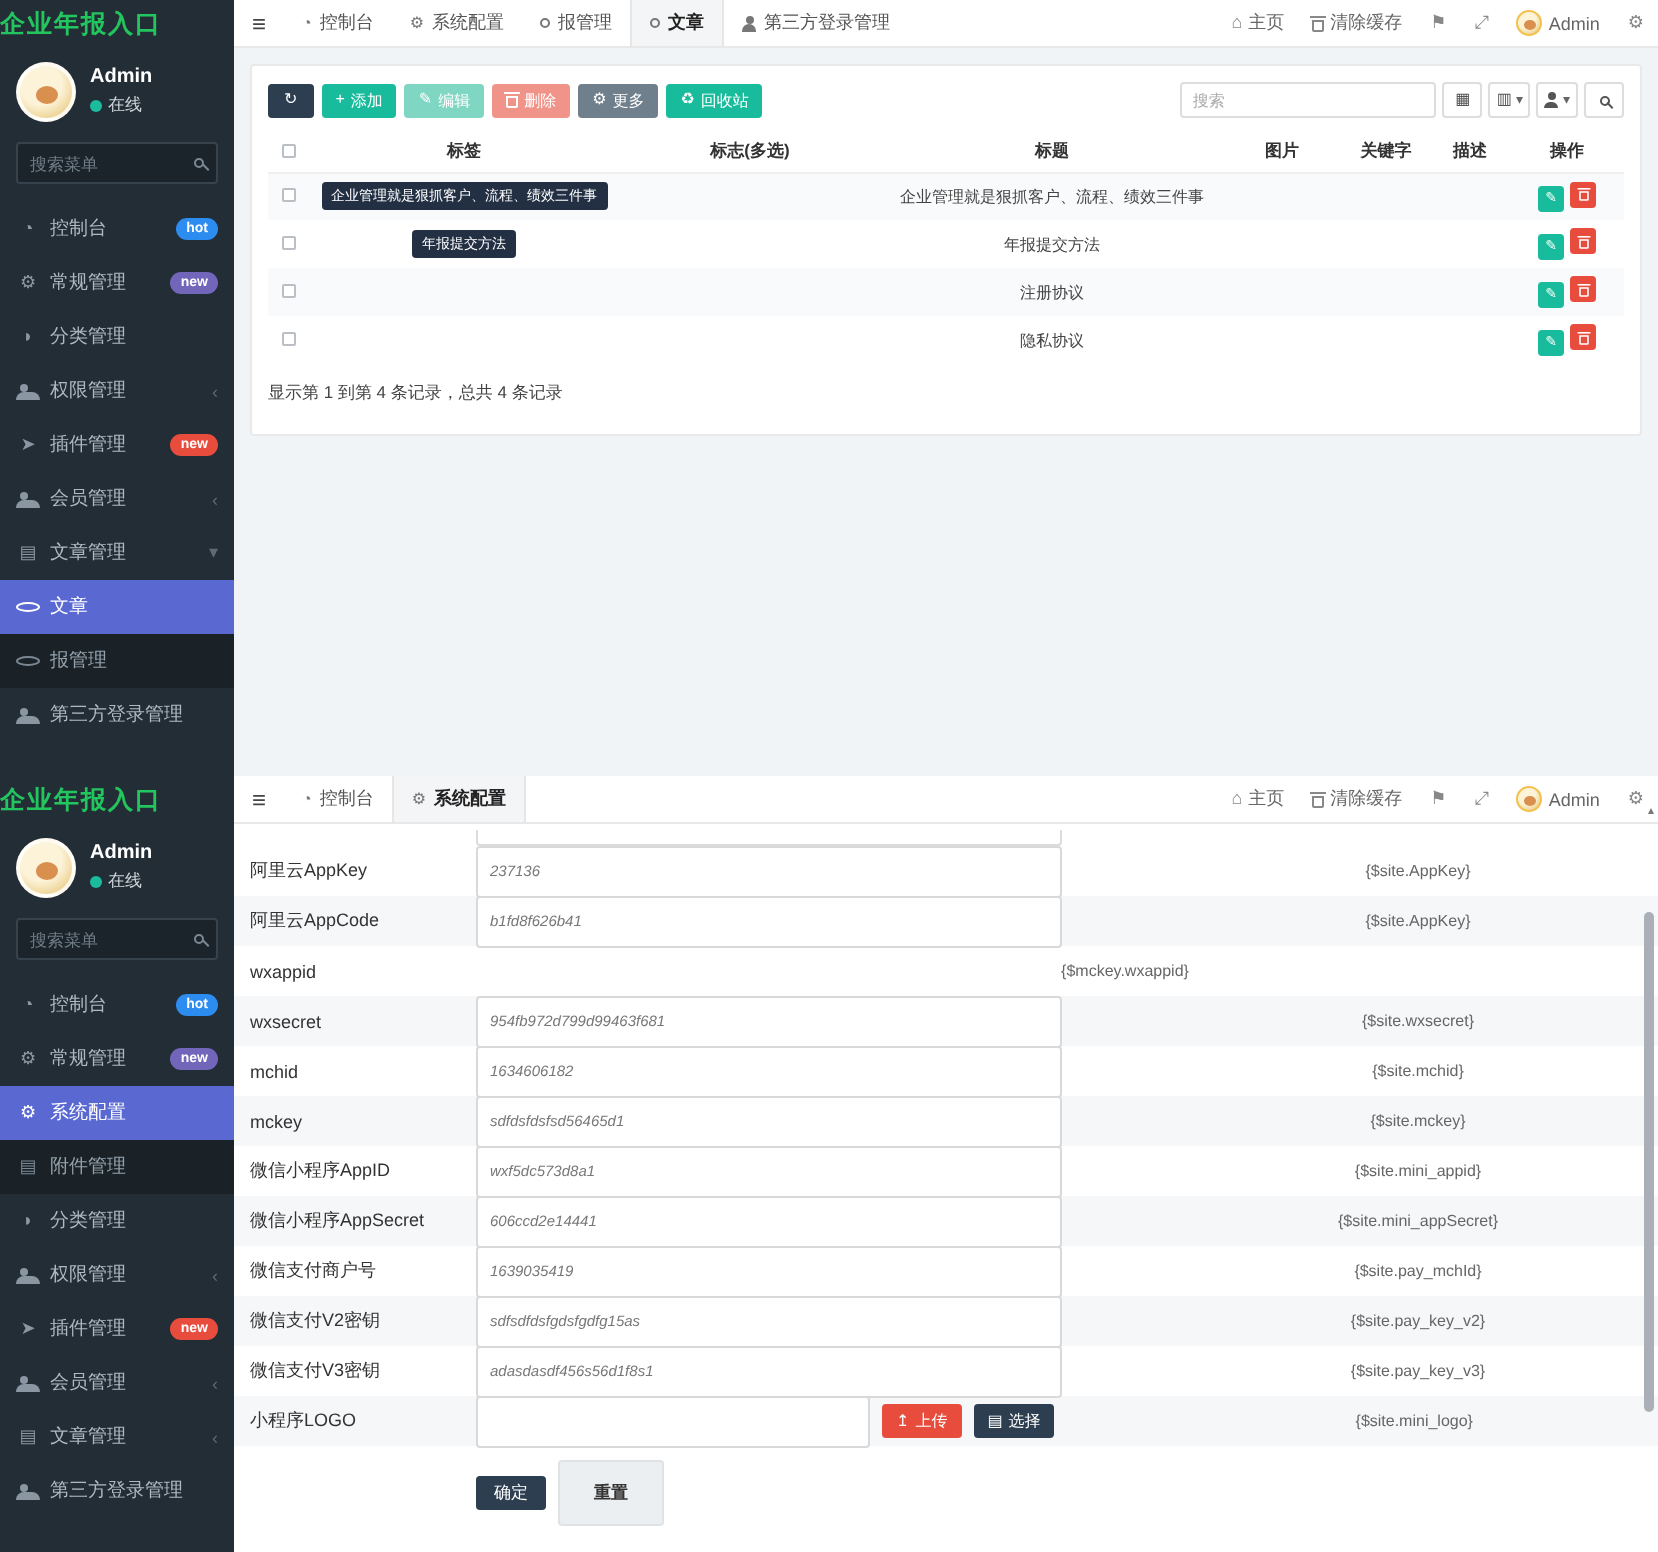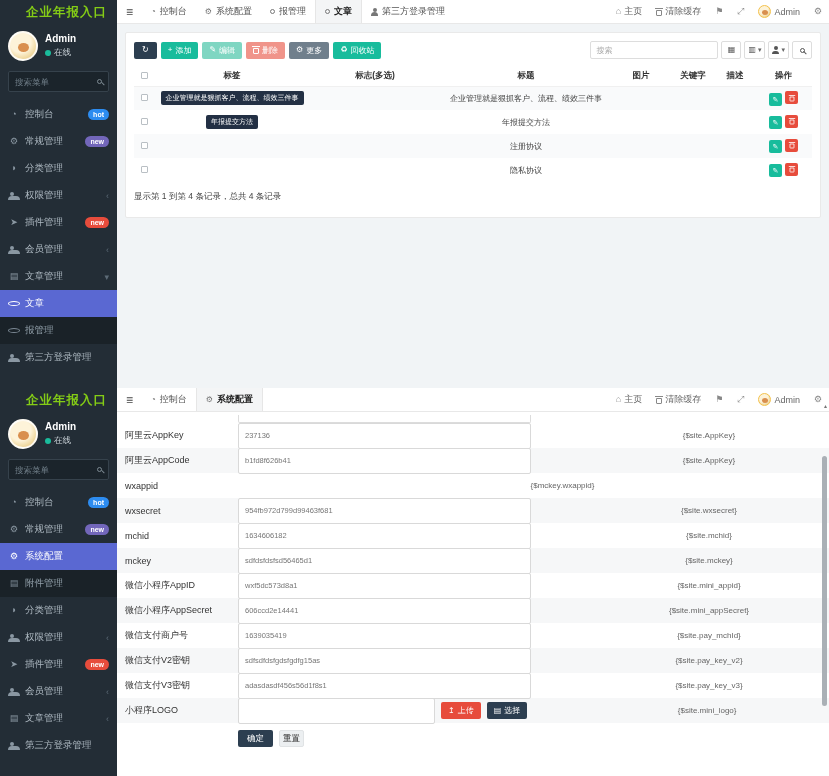--- a/index.html
+++ b/index.html
@@ -2,21 +2,21 @@
 <html><head>
 <meta charset="utf-8">
 <style>
   *{box-sizing:border-box;margin:0;padding:0;}
   html,body{width:829px;}
   body{font-family:"Liberation Sans","DejaVu Sans",sans-serif;background:#e9ecef;color:#333;}
   .screen{position:relative;width:829px;height:388px;overflow:hidden;background:#f1f4f6;}
 
   
   .sidebar{position:absolute;left:0;top:0;bottom:0;width:117px;background:#232d36;z-index:3;display:flex;flex-direction:column;}
-  .brand{height:24px;line-height:24px;text-align:center;color:#84cc16;font-size:12.5px;font-weight:bold;letter-spacing:1px;white-space:nowrap;padding-left:16px;}
+  .brand{height:24px;line-height:24px;color:#22c55e;font-size:12.5px;font-weight:bold;letter-spacing:1px;white-space:nowrap;}
   .userpanel{display:flex;align-items:center;gap:7px;padding:7px 8px 5px;}
   .avatar{width:30px;height:30px;border-radius:50%;flex:none;position:relative;overflow:hidden;border:2px solid rgba(255,255,255,.85);background:radial-gradient(circle at 40% 35%,#fdf3d9 0 45%,#f0d9a0 72%,#e0b469 100%);}
   .avatar::after{content:"";position:absolute;left:8px;top:10px;width:11px;height:9px;border-radius:50%;background:#d98f4e;}
   .uname{color:#fff;font-size:10px;font-weight:bold;}
   .ustatus{display:flex;align-items:center;gap:3px;color:#cdd5db;font-size:8.5px;margin-top:3px;}
   .dot{width:6px;height:6px;border-radius:50%;background:#1abc9c;flex:none;}
   .sidesearch{margin:5px 8px 9px;height:21px;display:flex;align-items:center;background:#1b242b;border:1px solid #36424c;border-radius:2px;padding:0 6px;gap:4px;}
   .sidesearch input{flex:1;min-width:0;background:transparent;border:none;outline:none;color:#aab6bf;font-size:8.5px;font-family:inherit;}
   .sidesearch input::placeholder{color:#6e7c86;}
   .sidesearch .ic-mag{color:#7c8992;flex:none;}
@@ -88,30 +88,30 @@
   .abtn .ic{color:#fff;}
   .abtn .ic-trash{transform:scale(.8);}
   .tfoot{font-size:8.5px;color:#444;margin-top:9px;}
 
   
   .content-config{background:#fff;overflow:hidden;}
   .clip-input{height:8px;width:293px;margin:3px 0 0 121px;border:1px solid #dcdcdc;border-top:none;border-radius:0 0 2px 2px;}
   .frow{display:flex;align-items:center;height:25px;padding-left:8px;}
   .frow.alt{background:#f6f7f8;}
   .flabel{width:113px;font-size:9px;color:#333;flex:none;}
-  .finput{width:293px;height:16px;border:1px solid #d9d9d9;border-radius:2px;font-size:7.5px;color:#777;padding:12px 6px;outline:none;flex:none;background:#fff;font-family:inherit;}
+  .finput{width:293px;height:16px;border:1px solid #d9d9d9;border-radius:2px;font-size:7.5px;color:#777;padding:12px 6px;outline:none;flex:none;background:#fff;font-family:inherit;font-style:italic;}
   .finput.short{width:197px;}
   .fhint{flex:1;text-align:center;font-size:8px;color:#666;padding-left:58px;white-space:nowrap;overflow:hidden;}
   .fbtn{height:17px;display:inline-flex;align-items:center;gap:3px;color:#fff;font-size:8px;padding:0 7px;border-radius:2px;margin-left:6px;border:none;flex:none;}
   .fbtn .ic{color:#fff;font-size:8px;}
   .fbtn.upload{background:#e74c3c;}
   .fbtn.choose{background:#2c3e50;}
   .actions{display:flex;gap:6px;padding:7px 0 0 121px;align-items:center;}
   .btn-submit{background:#2c3e50;color:#fff;height:17px;padding:0 9px;border-radius:2px;font-size:8.5px;border:none;}
-  .btn-reset{background:#eceff1;color:#333;height:17px;padding:0 3px;border-radius:2px;font-size:8.5px;border:1px solid #e0e3e5;}
+  .btn-reset{background:#eceff1;color:#333;height:33px;padding:0 17px;border-radius:2px;font-size:8.5px;border:1px solid #e0e3e5;font-weight:bold;}
   .vscroll-thumb{position:absolute;right:2px;top:68px;width:5px;height:250px;background:#aab0b6;border-radius:3px;z-index:4;}
   .vscroll-arrow{position:absolute;right:2px;top:14px;font-size:6px;color:#777;z-index:4;}
 </style>
 </head>
 <body>
 
 <section class="screen">
   <aside class="sidebar">
     <div class="brand">企业年报入口</div>
     <div class="userpanel">

